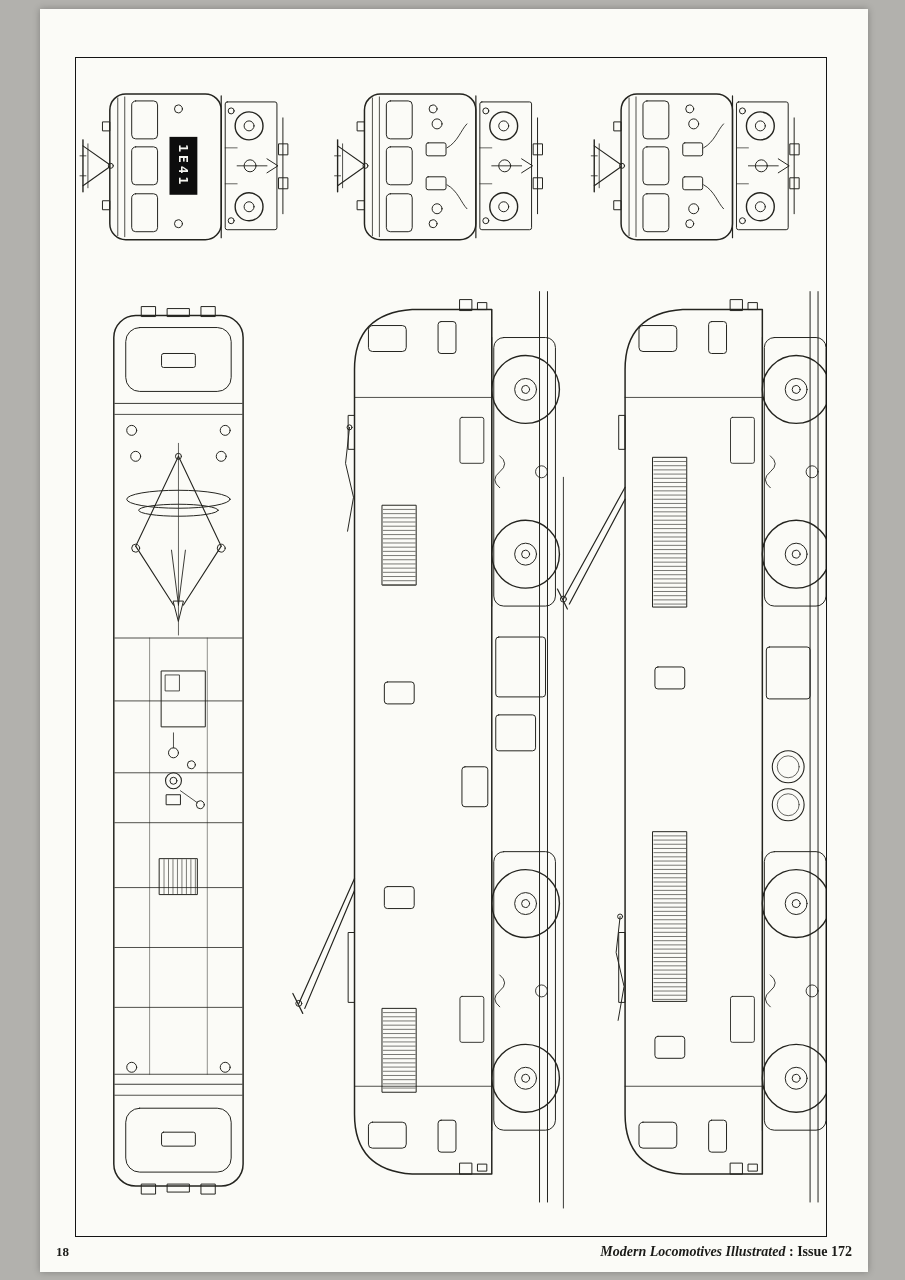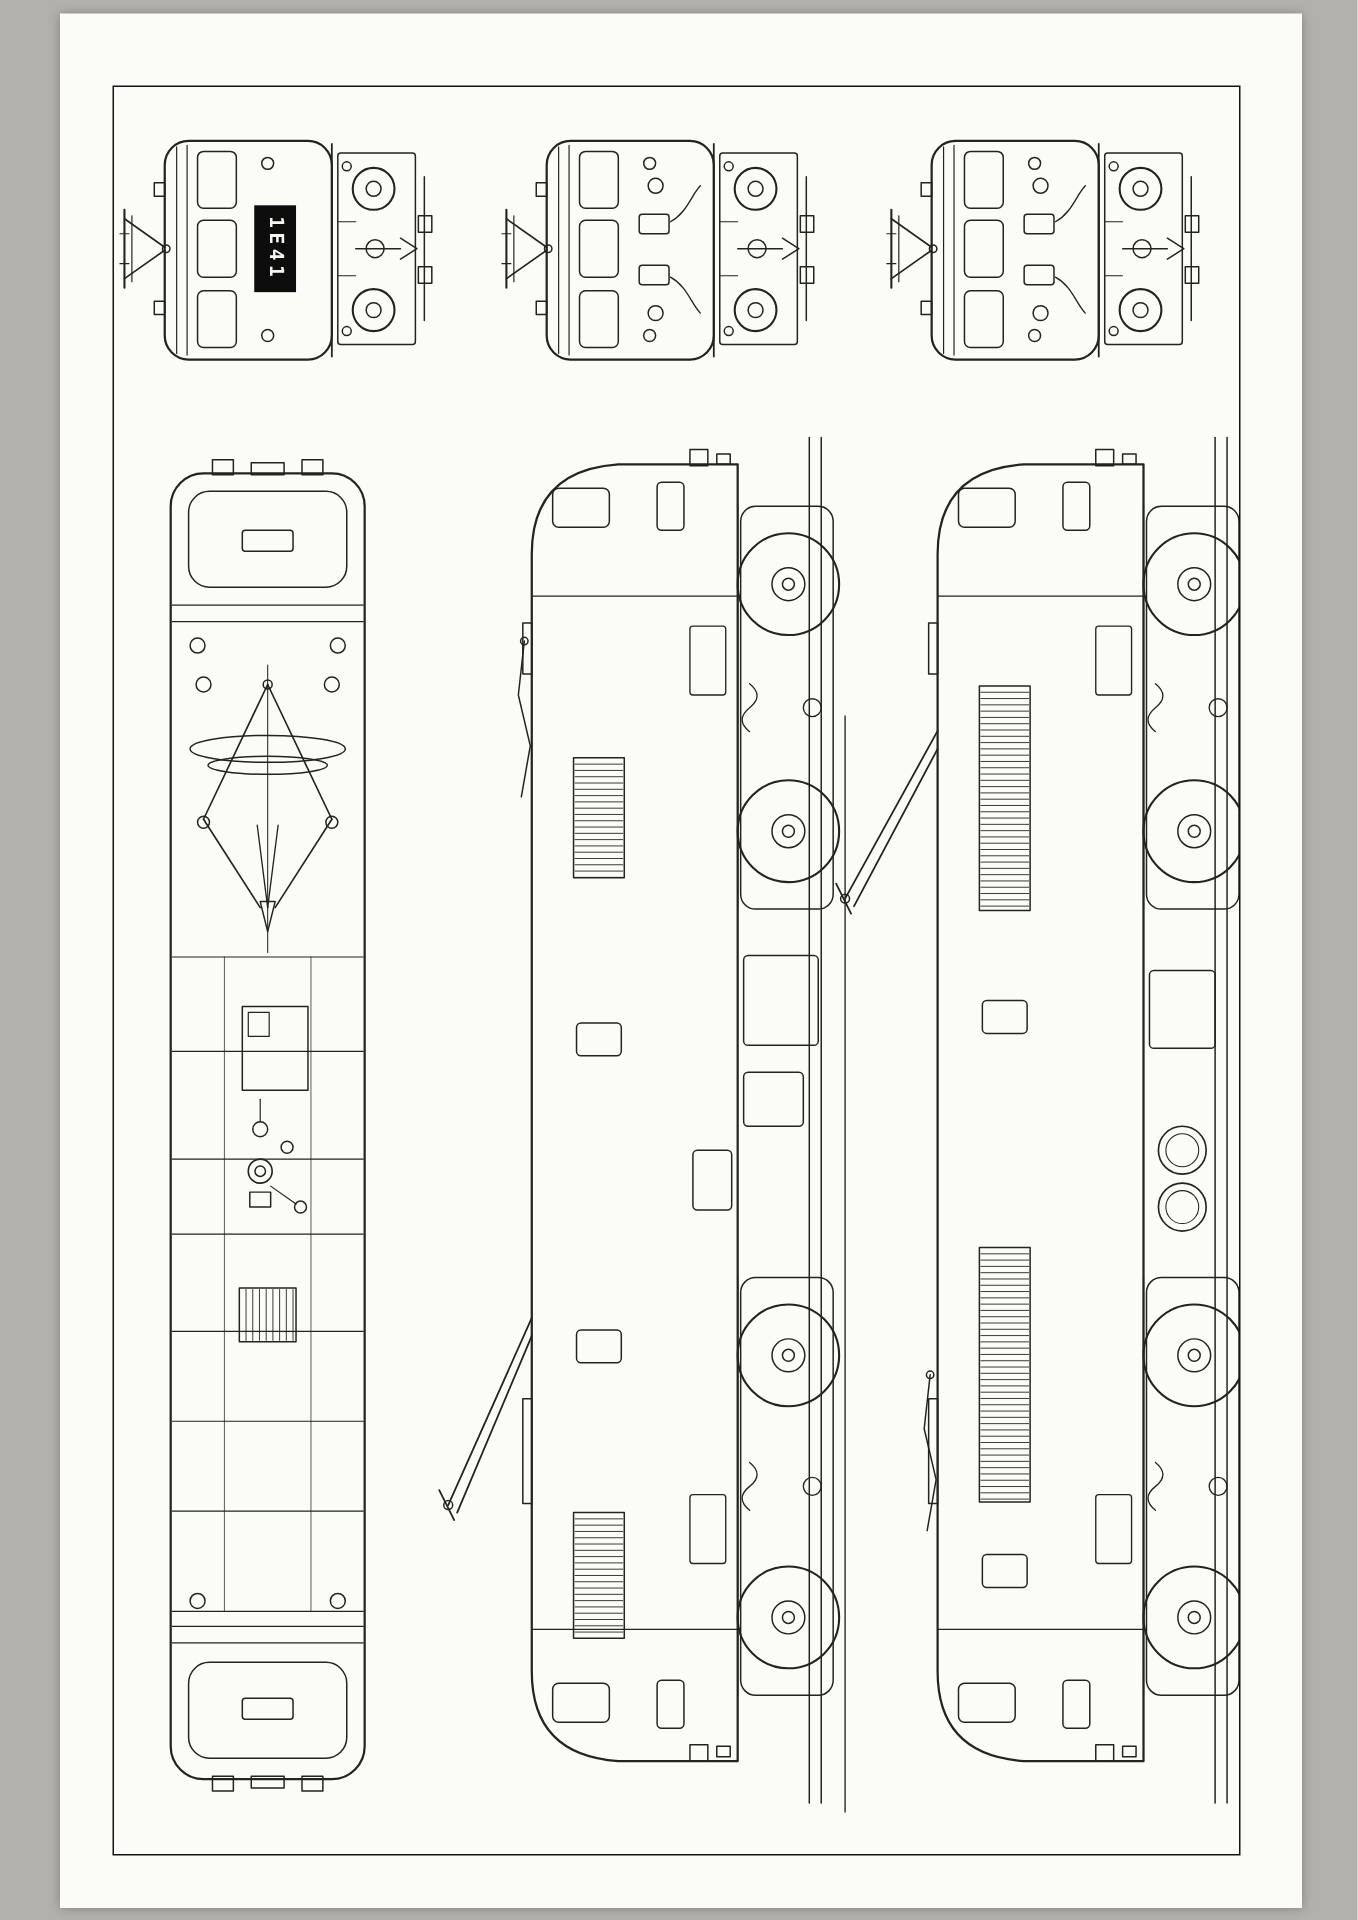--- a/index.html
+++ b/index.html
@@ -446,13 +446,17 @@
           <line x1="-56" y1="292" x2="-46" y2="312" stroke-width="1.2"></line>
           <circle cx="-50" cy="302" r="3" stroke-width="1"></circle>
         </g>
       <g transform="translate(4,28)">
         <rect class="hc-bg" x="90" y="51" width="28" height="58"></rect>
         <text class="hc-text" x="104" y="80" transform="rotate(90 104 80)" text-anchor="middle" dominant-baseline="central">1E41</text>
       </g>
     </svg>
   </div>
 
+  <div class="footer">
+    <span class="page-num">18</span>
+    <span class="footer-right"><span class="journal">Modern Locomotives Illustrated</span><span> : Issue 172</span></span>
+  </div>
 </div>
 
 </body></html>

